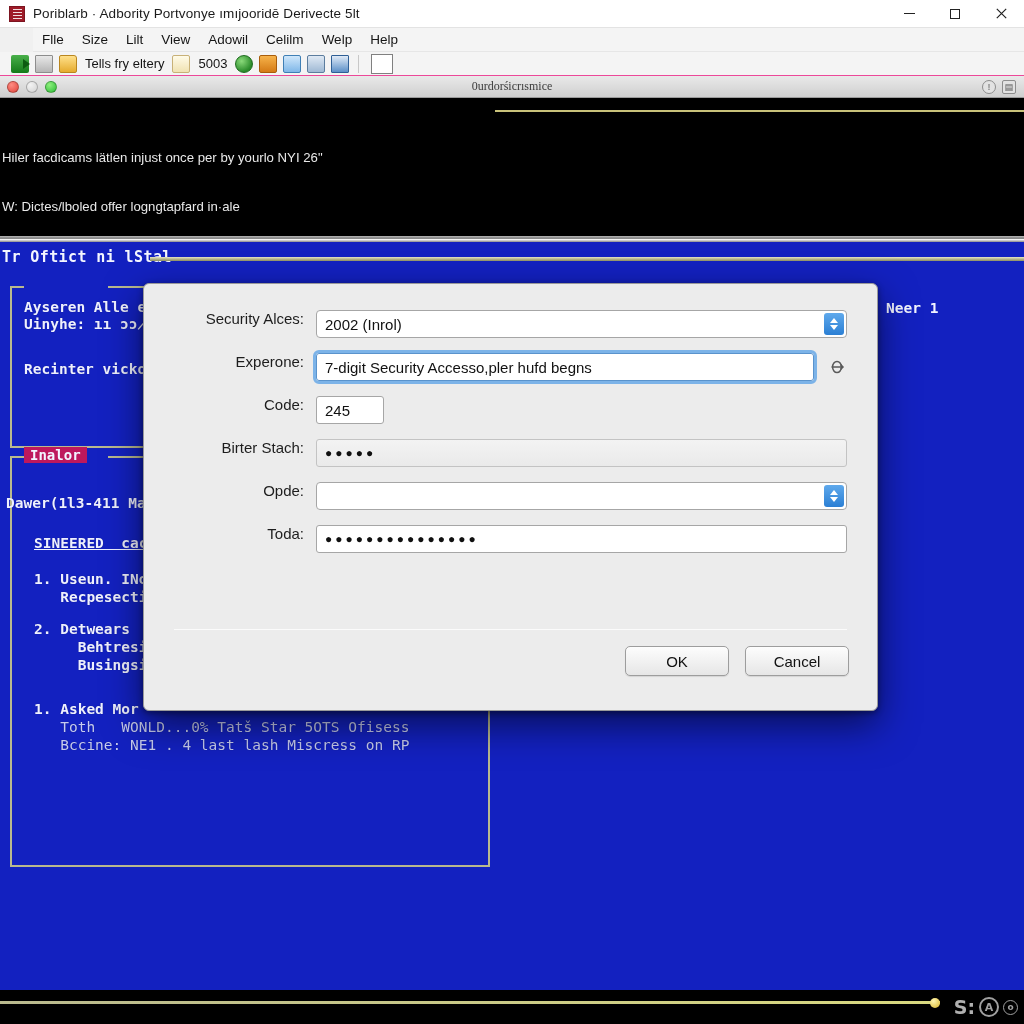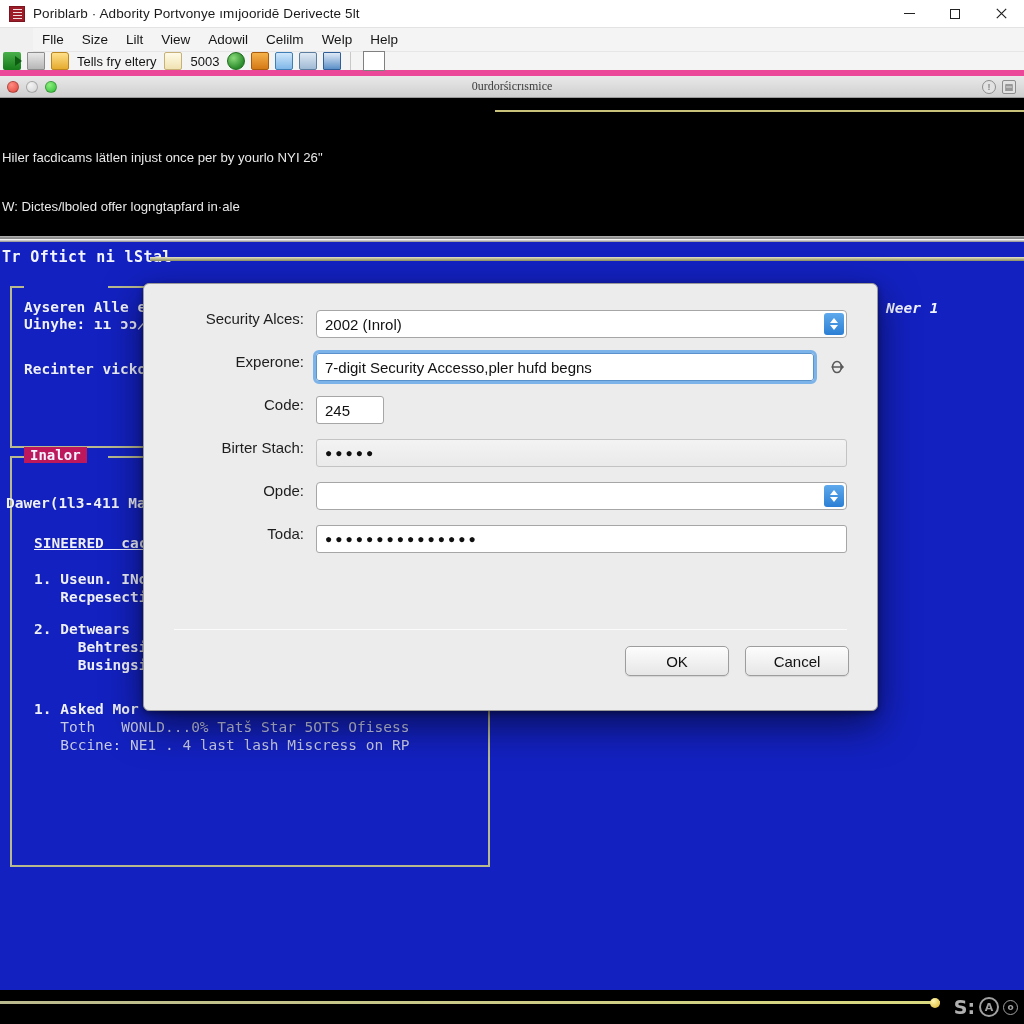--- a/index.html
+++ b/index.html
@@ -62,22 +62,22 @@
     font-size: 13.5px; color: #151515;
     padding: 2px 9px; white-space: nowrap;
   }
 
   
   .toolbar {
     position: absolute; left: 0; top: 52px;
     width: 1024px; height: 24px;
     background: #f4f4f4;
     display: flex; align-items: center;
-    border-bottom: 6px solid #ec4899;
-    padding-left: 0;
+    border-bottom: 1px solid #ec4899;
+    padding-left: 8px;
   }
   .tbicon {
     width: 18px; height: 18px; margin: 0 3px;
     position: relative; flex: none;
     border-radius: 2px;
   }
   .tbtext { font-size: 13px; color: #141414; margin: 0 5px; white-space: nowrap; }
   .tbsep { width: 1px; height: 18px; background: #c8c8c8; margin: 0 6px; }
   .tbbox {
     width: 22px; height: 20px; border: 1px solid #808080; background: #fff;
@@ -193,21 +193,21 @@
     width: 140px; height: 28px;
     background: linear-gradient(#b2b2a8, #9d9d92);
     border: 2px solid #d9d9a8;
     color: #ffffff; font-weight: bold; font-size: 14.5px;
     display: flex; align-items: center; justify-content: center;
     font-family: "DejaVu Sans Mono", monospace;
     box-shadow: inset 0 0 0 1px #8a8a80;
   }
   .tui-rightcol {
     position: absolute; left: 886px; top: 64px;
-    font-size: 14.5px; font-weight: bold; white-space: pre; font-style: italic;
+    font-size: 14.5px; font-weight: bold; white-space: pre;
   }
 
   
   .tui-bottom {
     position: absolute; left: 0; bottom: 0; width: 1024px; height: 34px;
     background: #000;
   }
   .tui-bottom-rule {
     position: absolute; left: 0; bottom: 20px; width: 940px; height: 3px;
     background: linear-gradient(90deg, #b9b98e, #d9d97f);

